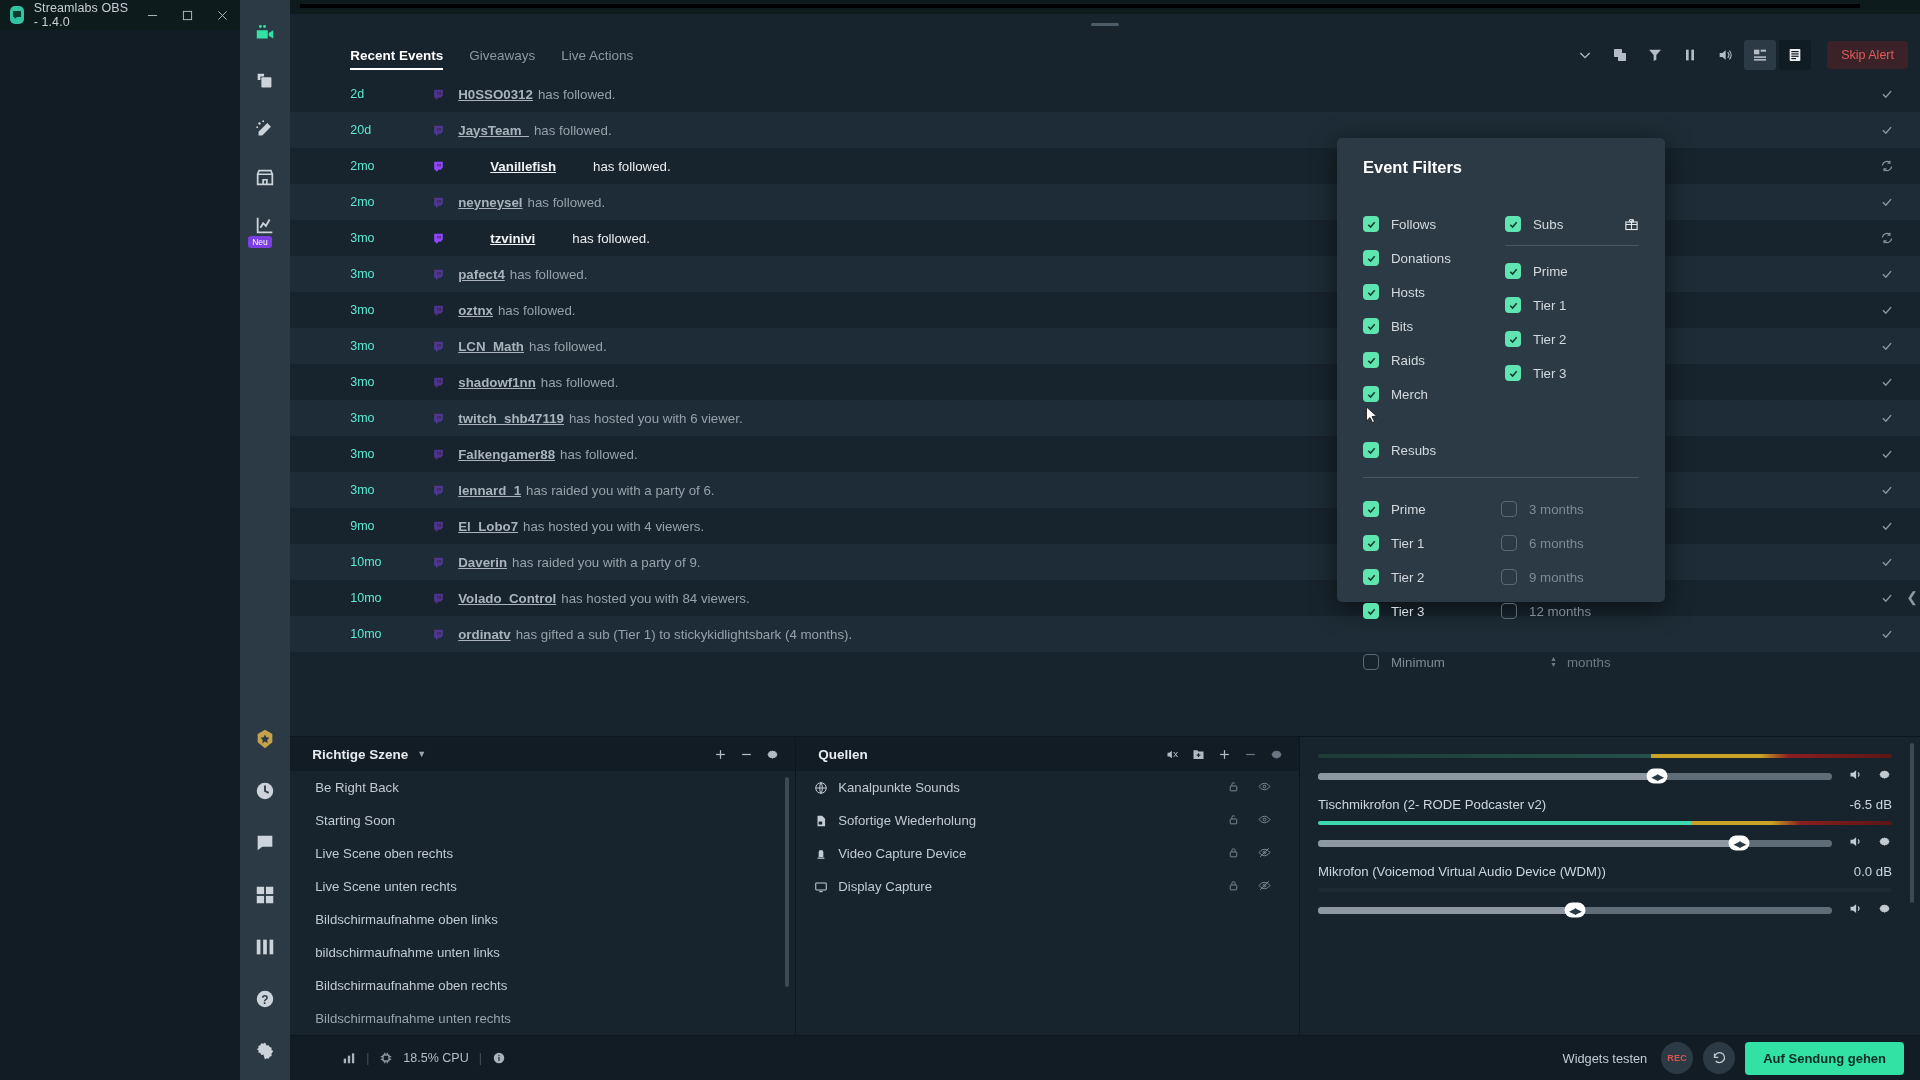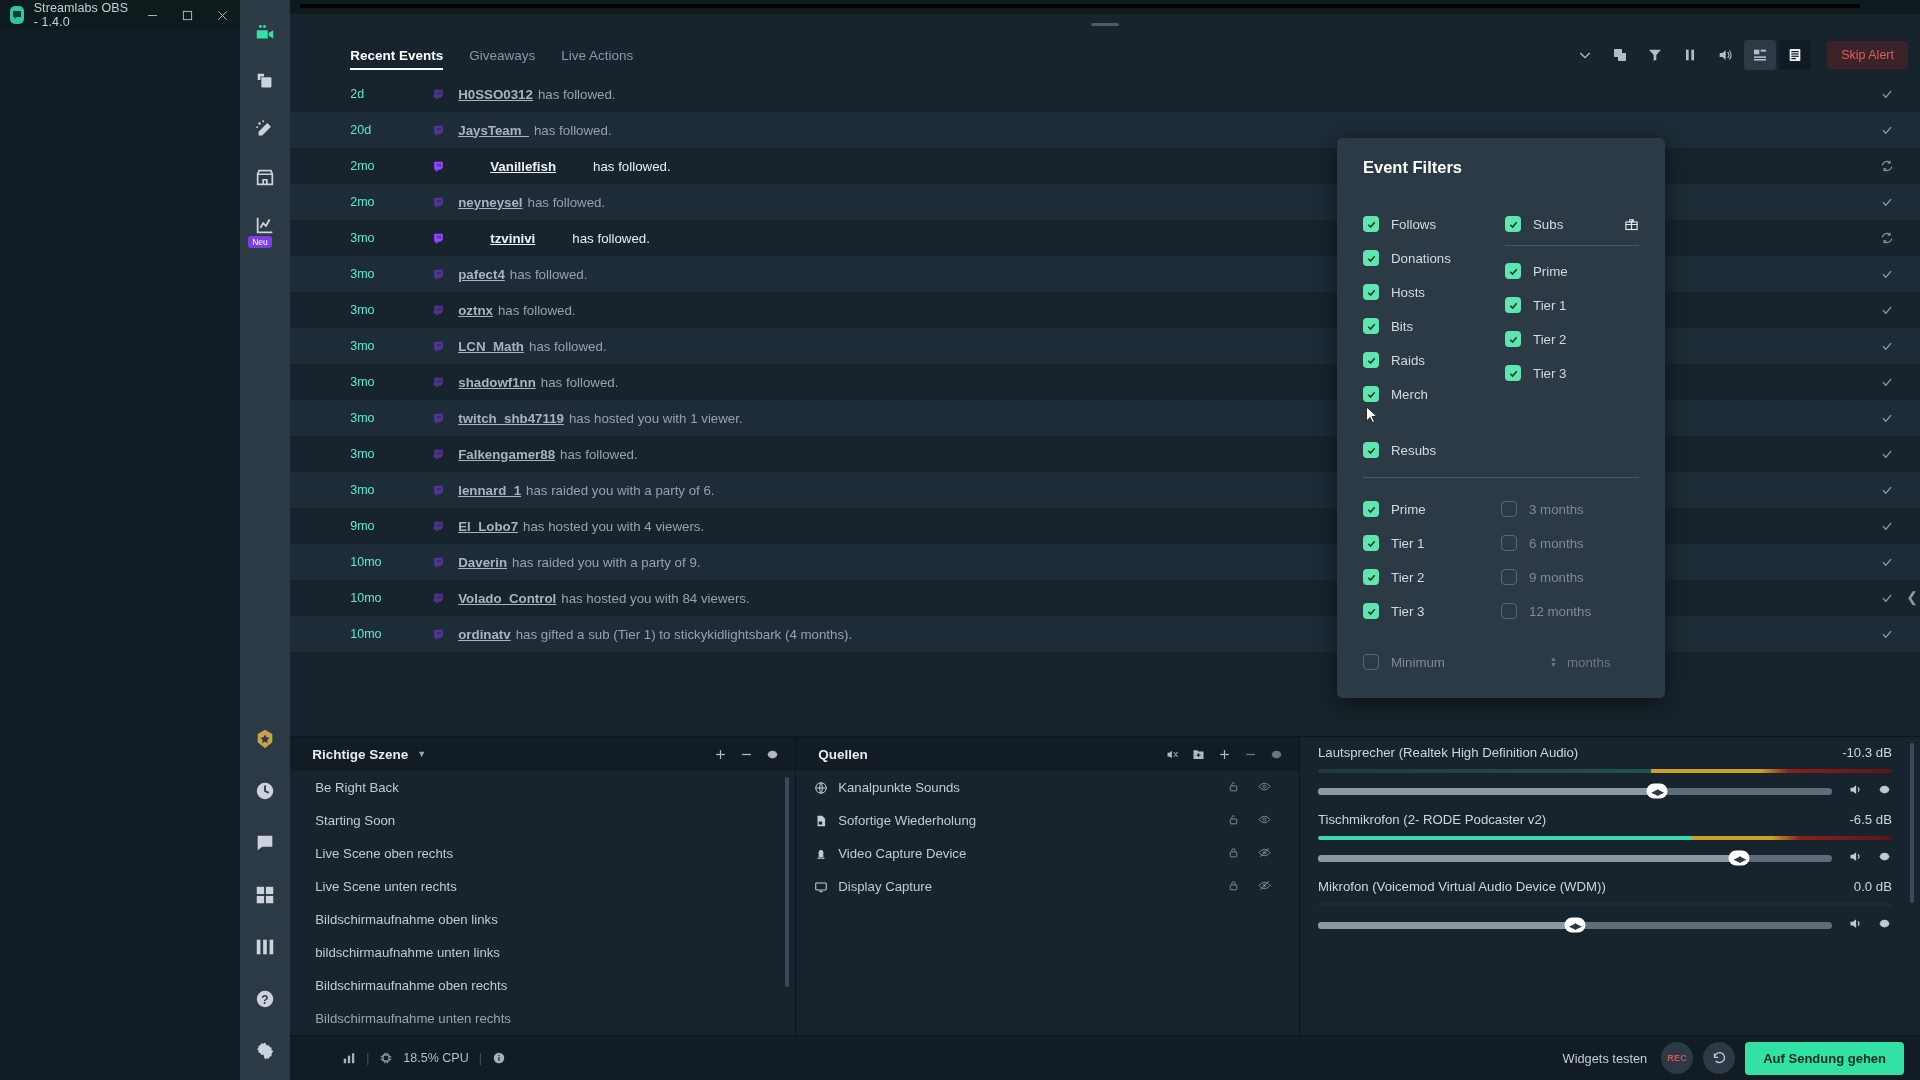--- a/index.html
+++ b/index.html
@@ -106,21 +106,21 @@
   .ev-plat svg{width:13px;height:13px;}
   .ev-row.hl .ev-plat{opacity:1;}
   .ev-user{color:#aab3bd;text-decoration:underline;font-weight:bold;margin-right:5px;}
   .ev-row.hl .ev-user{color:#f0f3f6;}
   .ev-text{color:#97a1ab;}
   .ev-check{margin-left:auto;margin-right:26px;color:#8b98a4;display:flex;align-items:center;}
   .ev-check svg{width:14px;height:14px;}
 
   
   .filters{
-    position:absolute; right:255px; top:104px; width:328px; height:560px;
+    position:absolute; right:255px; top:104px; width:328px; height:464px;
     background:#2b3a44; border-radius:5px; box-shadow:0 6px 26px rgba(0,0,0,.55);
     padding:20px 26px; z-index:30;
   }
   .filters h2{font-size:16.5px;color:#fff;font-weight:bold;margin-bottom:30px;}
   .flt-cols{display:flex;}
   .flt-col{width:50%;}
   .flt-col.right{padding-left:4px;}
   .chk-row{display:flex;align-items:center;height:34px;}
   .chk{
     width:16px;height:16px;border-radius:4px;flex:0 0 16px;margin-right:12px;
@@ -564,21 +564,21 @@
             <div class="ev-row even">
               <span class="ev-time">3mo</span>
               <span class="ev-plat">
                 <svg viewBox="0 0 24 24" fill="currentColor">
                   <path d="M4 3h16v11l-4 4h-4l-3 3H7v-3H4z"></path>
                   <rect x="10" y="7" width="1.8" height="5" fill="#2b2438"></rect>
                   <rect x="14" y="7" width="1.8" height="5" fill="#2b2438"></rect>
                 </svg>
               </span>
               <span class="ev-user">twitch_shb47119</span>
-              <span class="ev-text">has hosted you with 1 viewer.</span>
+              <span class="ev-text">has hosted you with 6 viewer.</span>
               <span class="ev-check">
                 <svg viewBox="0 0 24 24" fill="none" stroke="currentColor" stroke-width="2.4">
                   <path d="M5 12.5l5 5L19 7"></path>
                 </svg>
               </span>
             </div>
             <div class="ev-row odd">
               <span class="ev-time">3mo</span>
               <span class="ev-plat">
                 <svg viewBox="0 0 24 24" fill="currentColor">
@@ -1027,24 +1027,20 @@
                   </span>
                 </div>
               </div>
           </div>
         </div>
 
         <div class="dock dock-mixer">
           <div class="dock-body">
             <div id="mixer-items">
                 <div class="mix-item">
-                  <div class="mix-top">
-                    <span class="mix-name">Lautsprecher (Realtek High Definition Audio)</span>
-                    <span class="mix-db">-10.3 dB</span>
-                  </div>
                   <div class="mix-meter" style="background:linear-gradient(to right,#1f3b37 0%,#24514a 58%,#c9a227 58%,#c9a227 77%,#8a1f1f 82%,#5b1616 100%);"></div>
                   <div class="mix-slider">
                     <span class="mix-track">
                       <span class="mix-fill" style="width:66%"></span>
                       <span class="mix-knob" style="left:66%">◀▶</span>
                     </span>
                     <span class="mix-actions">
                       <span><svg viewBox="0 0 24 24" fill="currentColor">
                           <path d="M4 9v6h4l5 4V5L8 9z"></path>
                           <path d="M16 8.5a5 5 0 010 7" stroke="currentColor" stroke-width="1.8" fill="none"></path>

